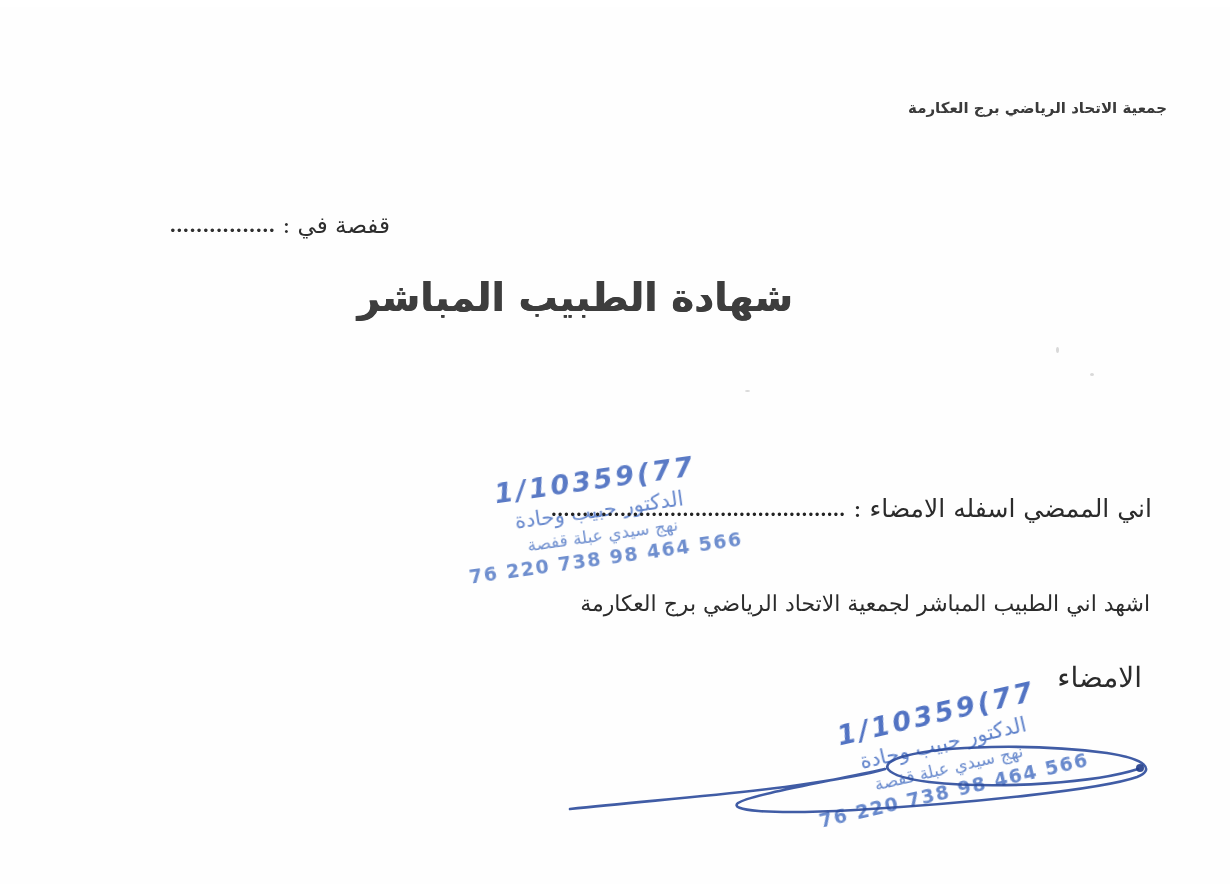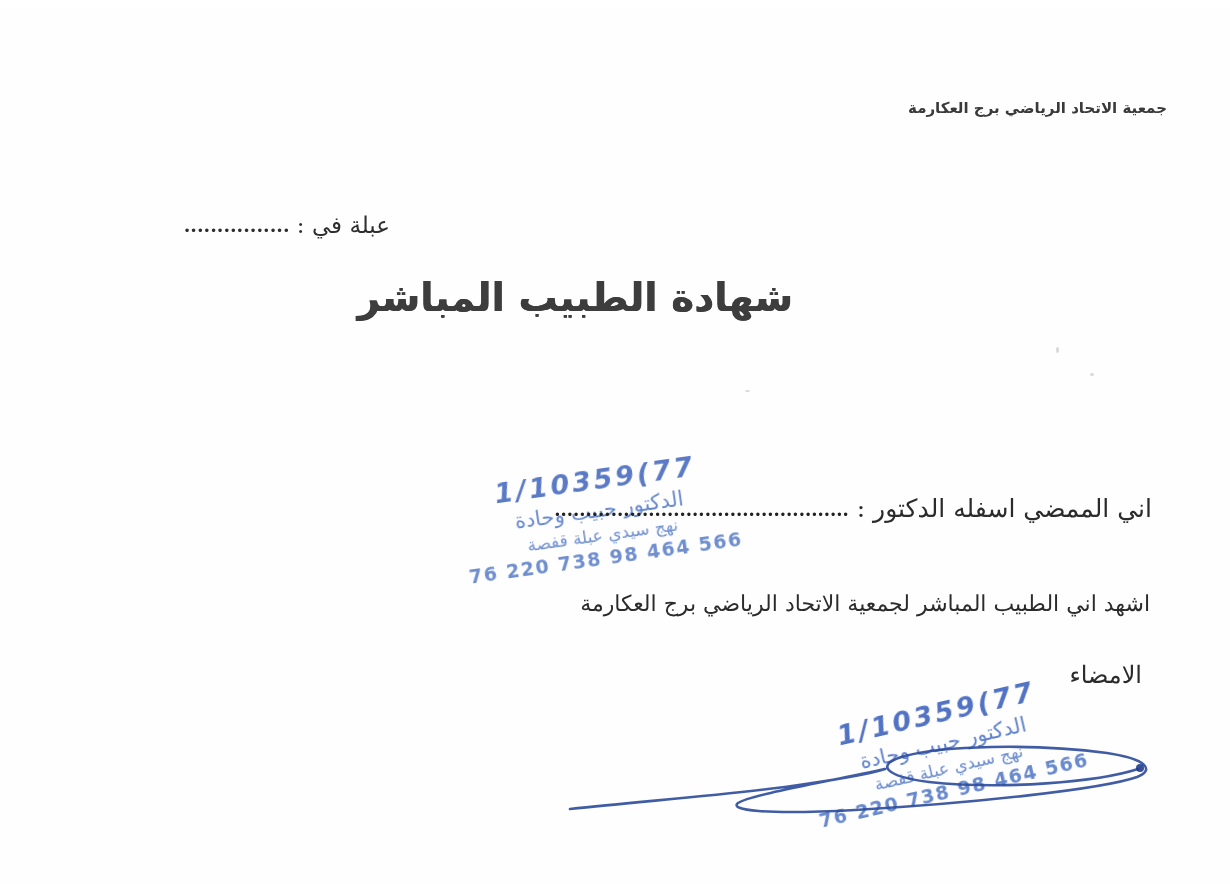--- a/index.html
+++ b/index.html
@@ -87,21 +87,21 @@
     font-size: 22px;
     color: #2b2b2b;
   }
 
   .signature-label {
     position: absolute;
     top: 654px;
     right: 88px;
     direction: rtl;
     font-family: "DejaVu Serif", "Liberation Serif", serif;
-    font-size: 24px;
+    font-size: 28px;
     color: #2b2b2b;
   }
 
   
   .stamp {
     position: absolute;
     direction: rtl;
     text-align: center;
     color: #4a6fc1;
     line-height: 1.3;
@@ -161,35 +161,35 @@
   .speck-3 { width: 5px; height: 2px; left: 745px; top: 383px; }
 </style>
 </head>
 <body>
 
 <div class="page">
 
   <div class="org-header">جمعية الاتحاد الرياضي برج العكارمة</div>
 
   <div class="place-line">
-    <span>عبلة في :</span>
+    <span>قفصة في :</span>
     <span class="dots">................</span>
   </div>
 
   <div class="doc-title">شهادة الطبيب المباشر</div>
 
   <div class="stamp stamp-top">
     <div class="l1">1/10359(77</div>
     <div class="l2">الدكتور حبيب وحادة</div>
     <div class="l3">نهج سيدي عبلة قفصة</div>
     <div class="l4">76 220 738 98 464 566</div>
   </div>
 
   <div class="doctor-line">
-    <span>اني الممضي اسفله الدكتور :</span>
+    <span>اني الممضي اسفله الامضاء :</span>
     <span class="dots">...............................................</span>
   </div>
 
   <div class="certify-line">اشهد اني الطبيب المباشر لجمعية الاتحاد الرياضي برج العكارمة</div>
 
   <div class="signature-label">الامضاء</div>
 
   <div class="stamp stamp-bottom">
     <div class="l1">1/10359(77</div>
     <div class="l2">الدكتور حبيب وحادة</div>

